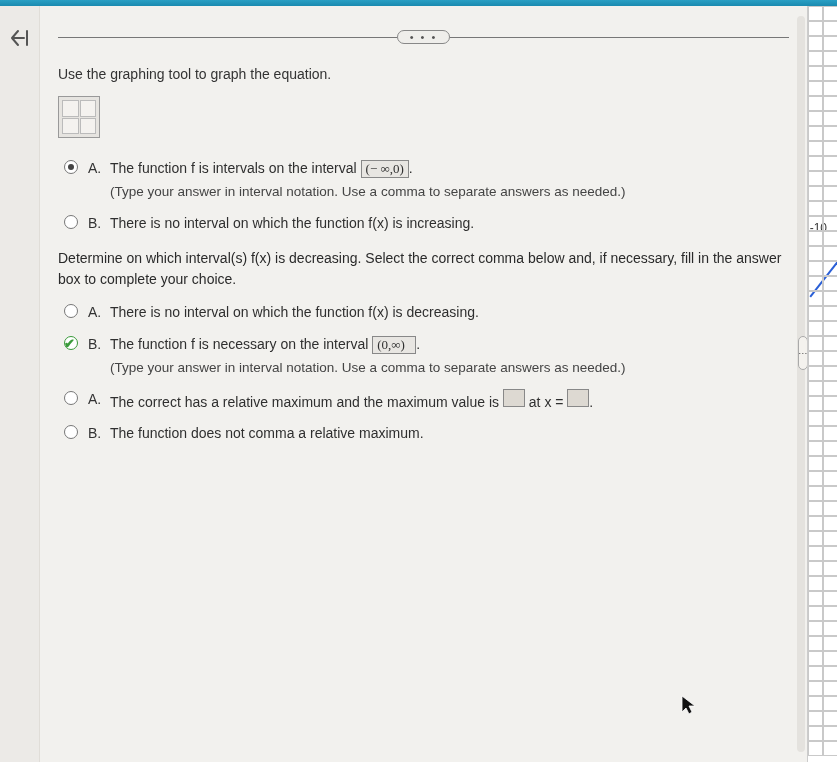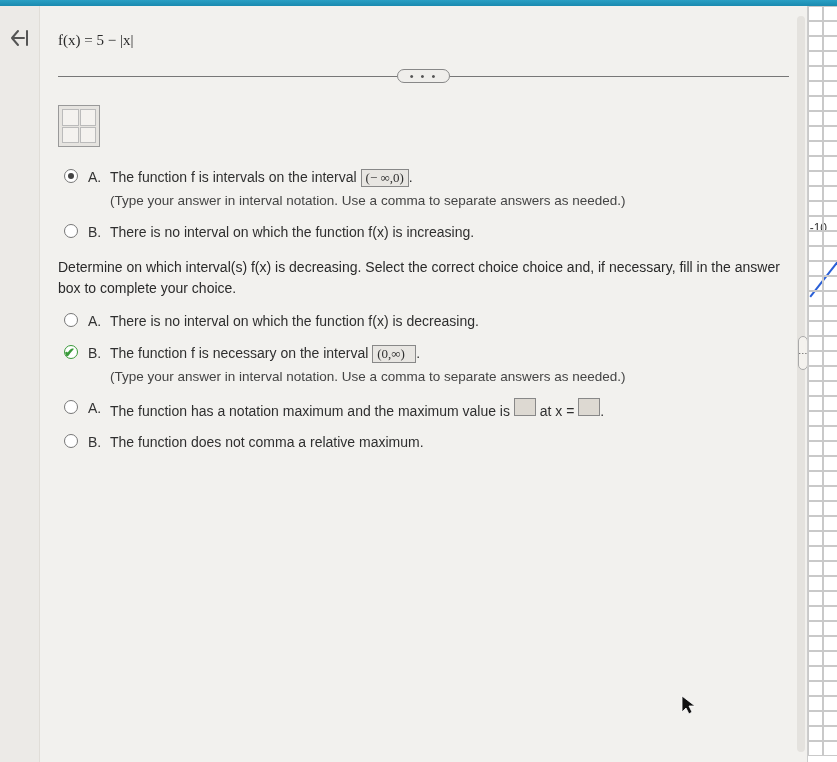--- a/index.html
+++ b/index.html
@@ -241,28 +241,28 @@
     <div class="back-icon">
       <svg width="20" height="18" viewBox="0 0 20 18">
         <path d="M8 2 L2 9 L8 16 M2 9 L14 9" stroke="#555" stroke-width="2" fill="none" stroke-linecap="round" stroke-linejoin="round"></path>
         <path d="M17 2 L17 16" stroke="#555" stroke-width="2" fill="none" stroke-linecap="round"></path>
       </svg>
     </div>
   </div>
 
   <div class="content">
 
-    <div class="equation">f(x) = 5 − |x|</div>
 
     <div class="divider-row">
       <div class="divider-line"></div>
       <div class="divider-pill">• • •</div>
       <div class="divider-line"></div>
     </div>
 
+    <div class="instruction">Use the graphing tool to graph the equation.</div>
 
     <div class="graph-tool">
       <div></div>
         <div></div>
         <div></div>
         <div></div>
     </div>
 
 
     <div class="choice">
@@ -274,21 +274,21 @@
         <span class="hint">(Type your answer in interval notation. Use a comma to separate answers as needed.)</span>
       </div>
     </div>
 
     <div class="choice">
       <div class="radio"></div>
       <div class="letter">B.</div>
       <div class="body">There is no interval on which the function f(x) is increasing.</div>
     </div>
 
-    <div class="prompt">Determine on which interval(s) f(x) is decreasing. Select the correct choice choice and, if necessary, fill in the answer box to complete your choice.</div>
+    <div class="prompt">Determine on which interval(s) f(x) is decreasing. Select the correct comma below and, if necessary, fill in the answer box to complete your choice.</div>
 
     <div class="choice">
       <div class="radio"></div>
       <div class="letter">A.</div>
       <div class="body">There is no interval on which the function f(x) is decreasing.</div>
     </div>
 
     <div class="choice">
       <div class="radio checked"></div>
       <div class="letter">B.</div>
@@ -297,21 +297,21 @@
         <span class="answer-slot">(0,∞)</span><span>.</span>
         <span class="hint">(Type your answer in interval notation. Use a comma to separate answers as needed.)</span>
       </div>
     </div>
 
 
     <div class="choice">
       <div class="radio"></div>
       <div class="letter">A.</div>
       <div class="body">
-        <span>The function has a notation maximum and the maximum value is </span>
+        <span>The correct has a relative maximum and the maximum value is </span>
         <span class="answer-slot empty"></span>
         <span> at x = </span>
         <span class="answer-slot empty"></span><span>.</span>
       </div>
     </div>
 
     <div class="choice">
       <div class="radio"></div>
       <div class="letter">B.</div>
       <div class="body">The function does not comma a relative maximum.</div>

